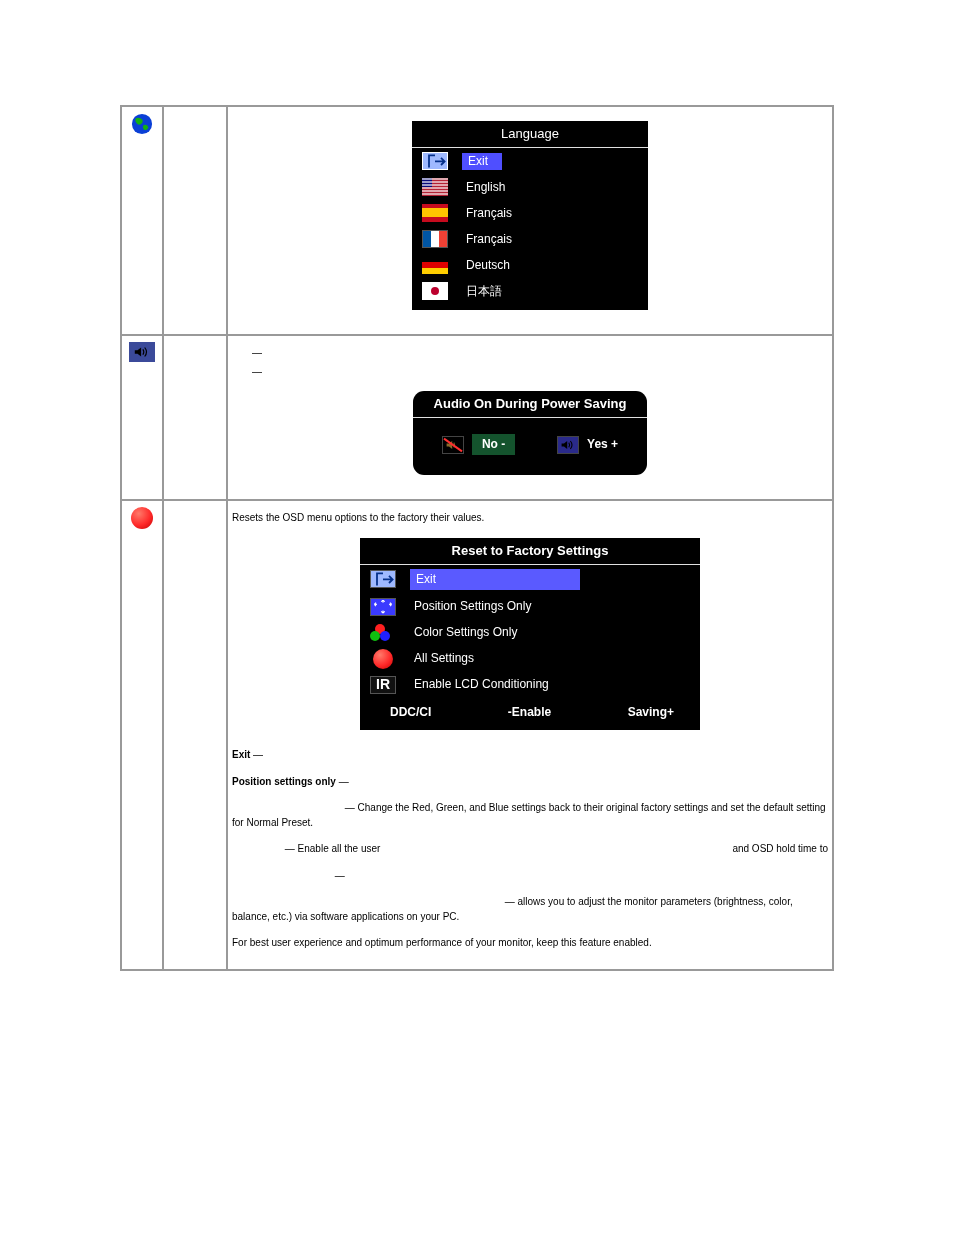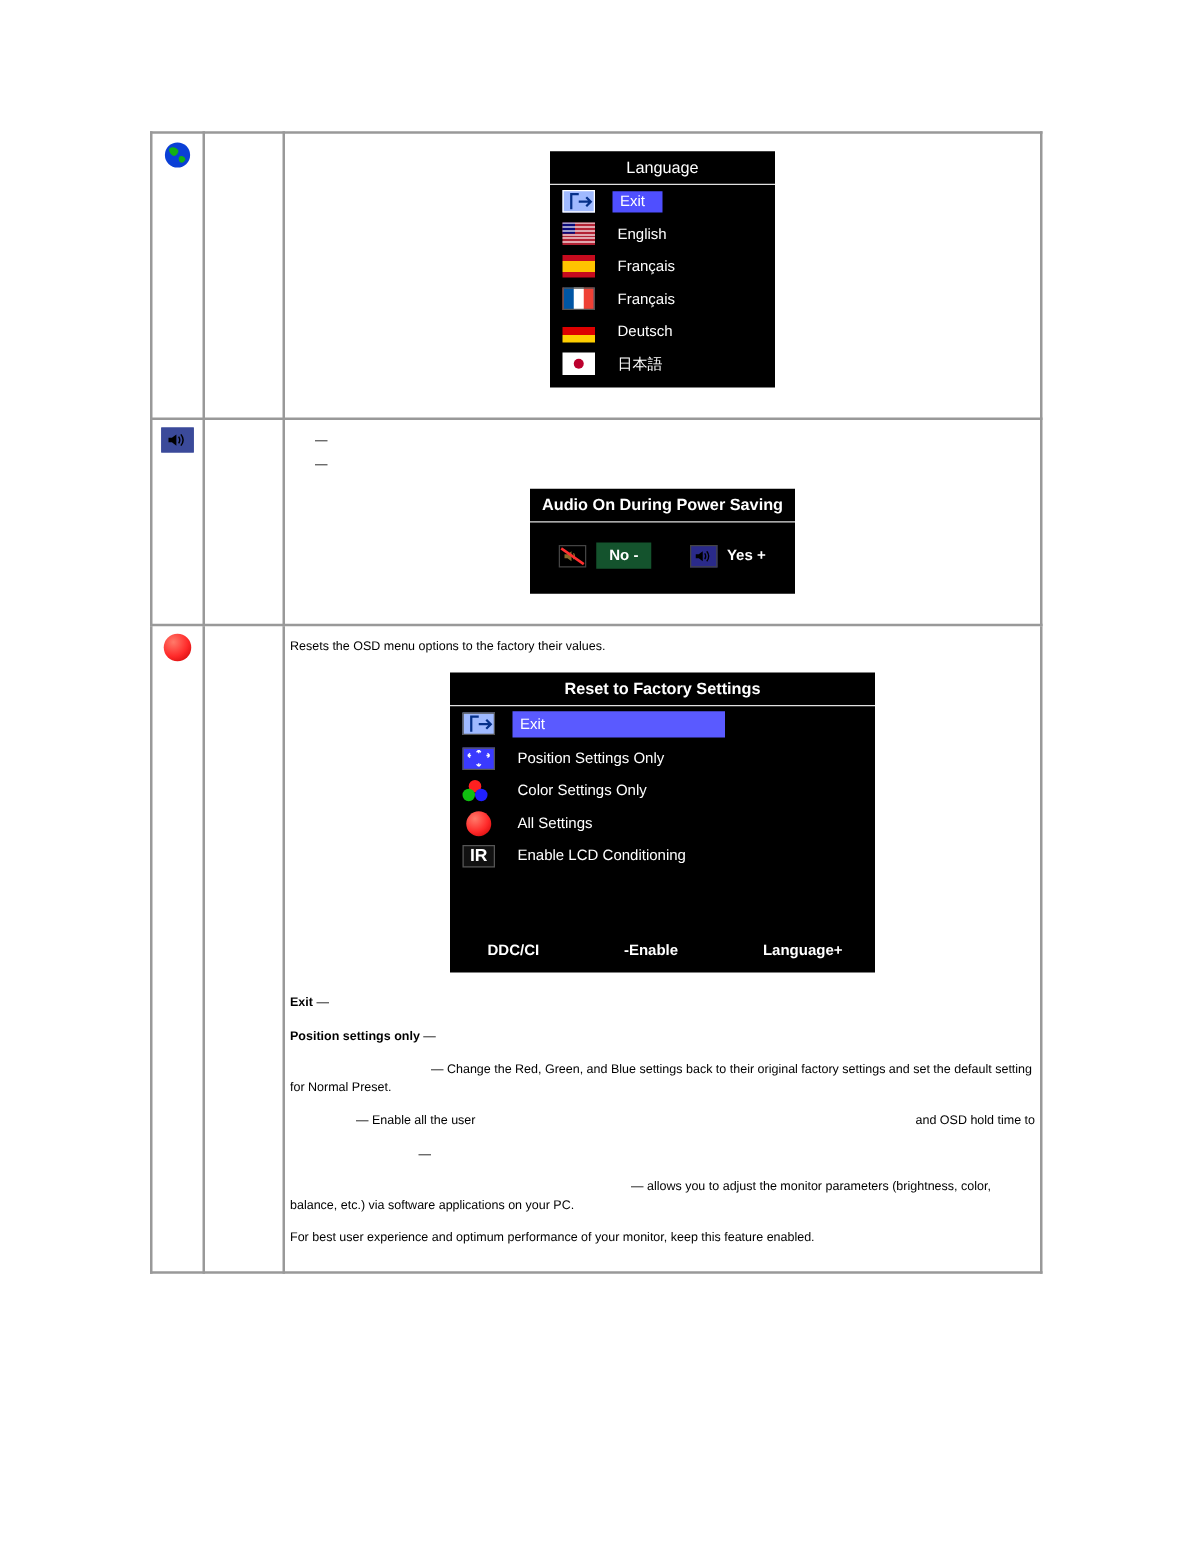--- a/index.html
+++ b/index.html
@@ -69,21 +69,21 @@
   .flag-us::after  { content:""; position:absolute; left:0; top:0; width:26px; height:18px;
     background: repeating-linear-gradient(#fff 0 1.5px, transparent 1.5px 3px); opacity:.6; }
   .flag-es { background: linear-gradient(#c60b1e 0 25%, #ffc400 25% 75%, #c60b1e 75% 100%); }
   .flag-fr { background: linear-gradient(90deg,#0055a4 0 33%,#fff 33% 67%,#ef4135 67% 100%); border:1px solid #555; }
   .flag-de { background: linear-gradient(#000 0 33%,#dd0000 33% 67%,#ffce00 67% 100%); }
   .flag-jp { background:#fff; position:relative; }
   .flag-jp::after{ content:""; position:absolute; width:8px; height:8px; border-radius:50%; background:#bc002d; top:5px; left:9px; }
   .exit-ic { background:#9fb9ff; border:1px solid #fff; }
 
   
-  .osd-audio { width:212px; }
+  .osd-audio { width:234px;border-radius:11px; }
   .osd-audio .body {
     display:flex; justify-content:space-around;
     padding:16px 8px 20px 8px;
   }
   .osd-audio .opt {
     display:flex; align-items:center; gap:8px;
     font-size:12px; font-weight:bold;
   }
   .osd-audio .opt .glyph {
     width:22px; height:18px; border:1px solid #444;
@@ -110,21 +110,21 @@
   }
   .col-ic .d{position:absolute;width:10px;height:10px;border-radius:50%;}
   .col-ic .r{background:#ff2020;top:0;left:5px;}
   .col-ic .g{background:#10c010;top:7px;left:0;}
   .col-ic .b{background:#2020ff;top:7px;left:10px;}
   .all-ic{ background:radial-gradient(circle at 35% 30%,#ff7a6a,#ff2a2a 55%,#c40000); border-radius:50%; width:20px; height:20px;}
   .ir-ic{ background:#5a5aff; color:#fff; font-weight:bold; font-size:14px; }
 
   .osd-reset .ddc-row{
     display:flex; justify-content:space-between; padding:6px 26px 10px 30px;
-    font-size:12px; font-weight:bold;margin-top:48px;
+    font-size:12px; font-weight:bold;
   }
 
   
   .desc { font-size:10px; margin:4px 0 12px 0; line-height:1.45; }
   .desc b { font-weight:bold; }
   .indent1 { margin-left:20px; }
 </style>
 </head>
 <body>
 
@@ -134,21 +134,21 @@
 <tr>
   <td class="col-icon">
     <svg class="globe-icon" viewBox="0 0 24 24">
       <circle cx="12" cy="12" r="11" fill="#0a3fd6"></circle>
       <path d="M5 6 Q9 4 12 7 Q14 9 11 12 Q8 14 6 11 Q4 8 5 6 Z" fill="#13b013"></path>
       <path d="M14 13 Q18 12 19 16 Q17 20 14 18 Q12 15 14 13 Z" fill="#13b013"></path>
     </svg>
   </td>
   <td class="col-label"></td>
   <td class="col-body">
-    <div class="osd" style="width:180px;">
+    <div class="osd" style="width:236px;">
       <div class="title">Language</div>
       <div class="row selected">
         <span class="flag exit-ic">
           <svg viewBox="0 0 20 14">
                   <path d="M5 12 L5 2 L10 2 M10 7 L18 7 M15 4 L18 7 L15 10" stroke="#05308a" stroke-width="1.5" fill="none"></path>
                 </svg>
         </span>
         <span class="text">Exit</span>
       </div>
       <div class="row">
@@ -266,21 +266,21 @@
       </div>
 
       <div class="row">
         <span class="ic ir-ic">IR</span>
         <span class="text">Enable LCD Conditioning</span>
       </div>
 
       <div class="ddc-row">
         <span>DDC/CI</span>
         <span>-Enable</span>
-        <span>Language+</span>
+        <span>Saving+</span>
       </div>
     </div>
 
     <div class="desc">
       <b>Exit</b><span> — </span>
     </div>
     <div class="desc">
       <b>Position settings only</b><span> — </span>
     </div>
     <div class="desc">

